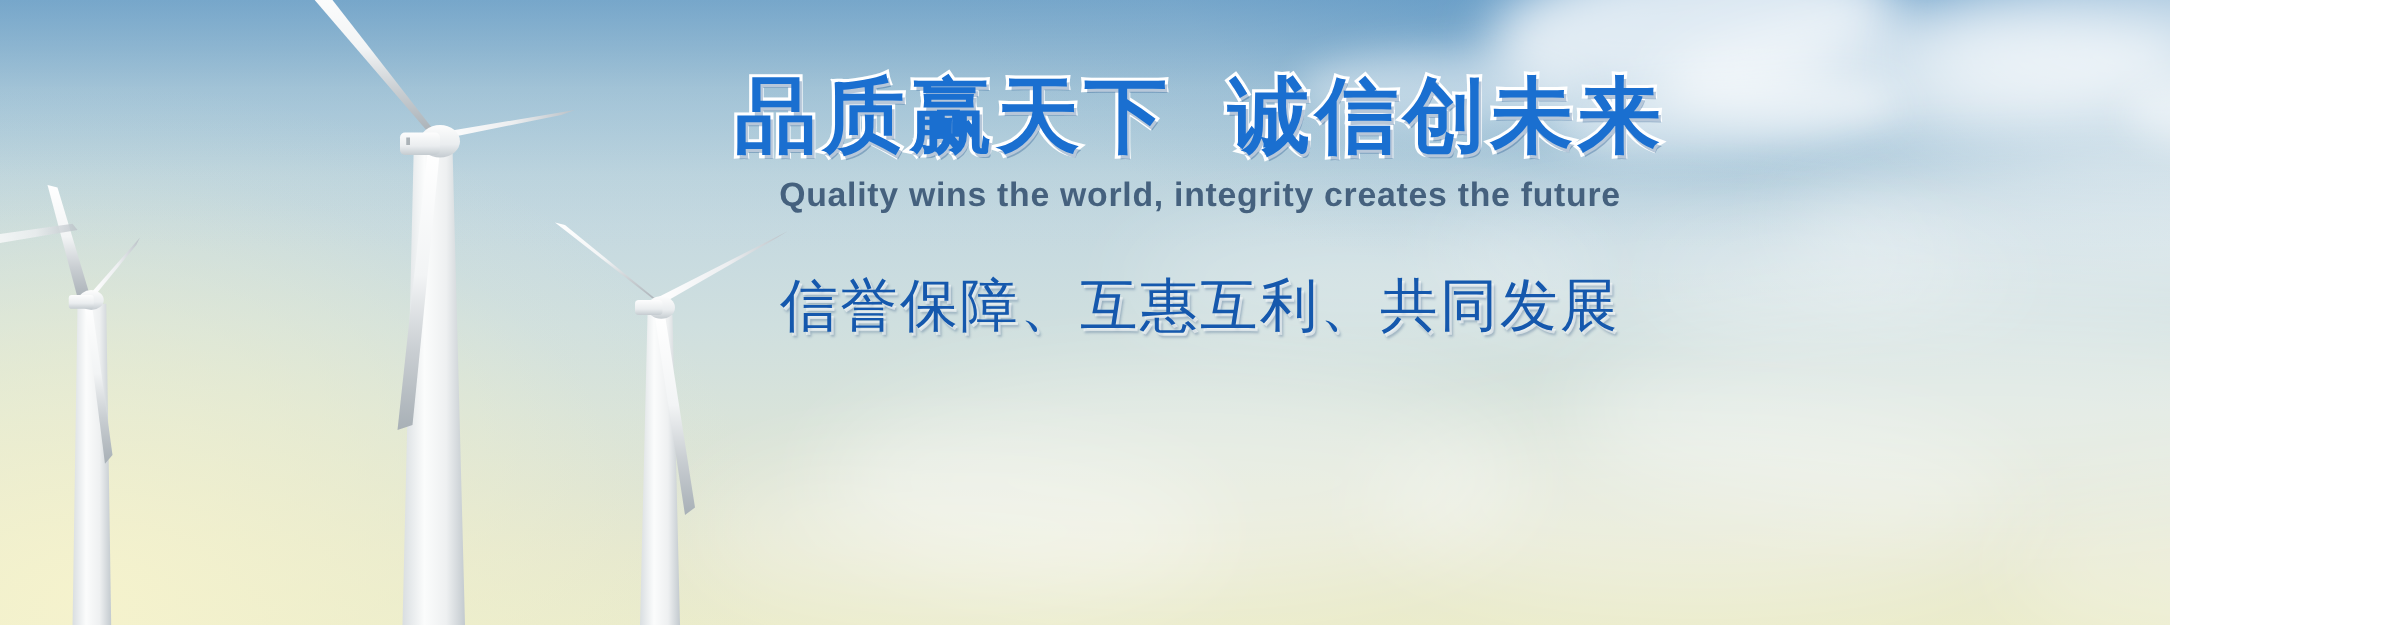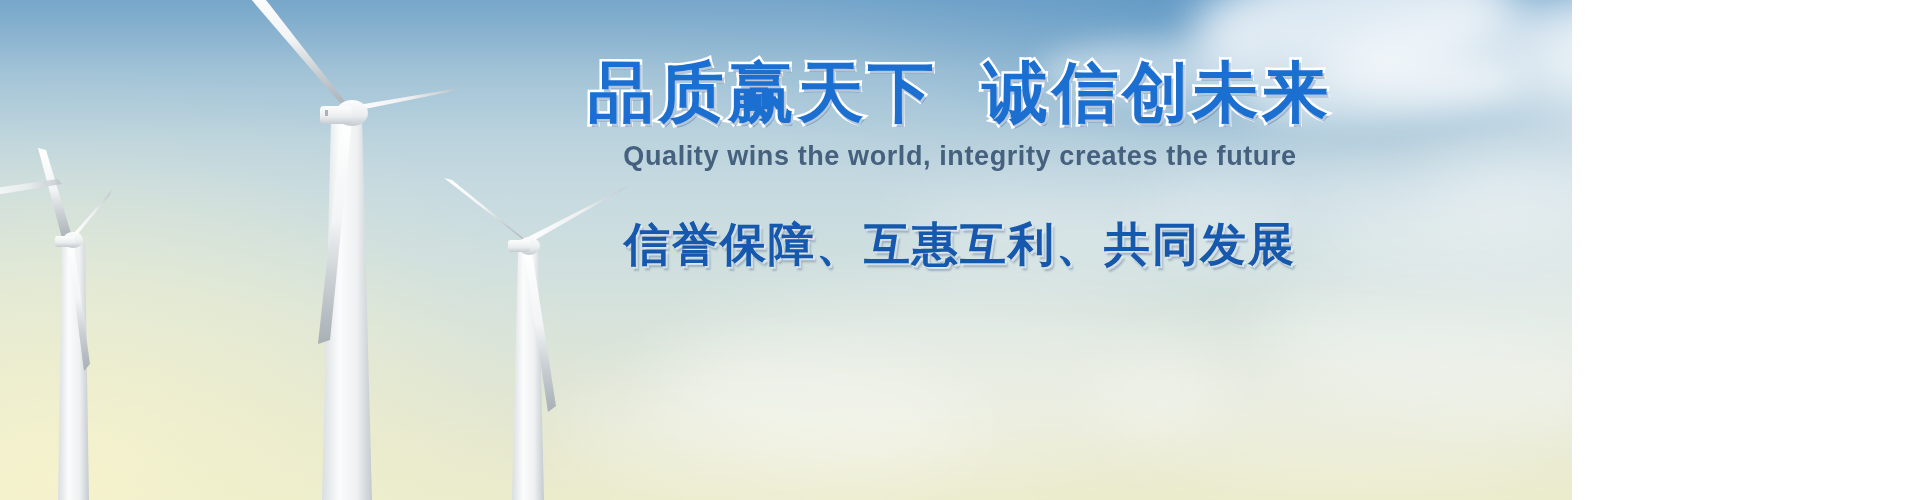--- a/index.html
+++ b/index.html
@@ -6,21 +6,21 @@
     margin: 0;
     padding: 0;
     background: #ffffff;
   }
   body {
     font-family: "Liberation Sans", sans-serif;
   }
 
   .banner {
     position: relative;
-    width: 1572px;
+    width: 1736px;
     height: 500px;
     overflow: hidden;
     background: #bcd3dc;
   }
 
   
   .sky-base {
     position: absolute;
     inset: 0;
     background:
@@ -126,21 +126,21 @@
   .subtitle-en {
     font-family: "Liberation Sans", "DejaVu Sans", sans-serif;
     font-weight: bold;
     font-size: 27px;
     letter-spacing: 0.6px;
     color: #45617e;
     margin: 14px 0 18px 0;
   }
   .tagline {
     font-family: "Liberation Sans", "DejaVu Sans", sans-serif;
-    font-weight: bold;
+    font-weight: normal;
     font-size: 46px;
     letter-spacing: 2px;
     color: #1558ad;
     margin: 42px 0 0 0;
     text-shadow:
       2px 2px 0 rgba(255,255,255,0.55),
       3px 4px 2px rgba(20,60,110,0.28);
     white-space: pre;
   }
 </style>

